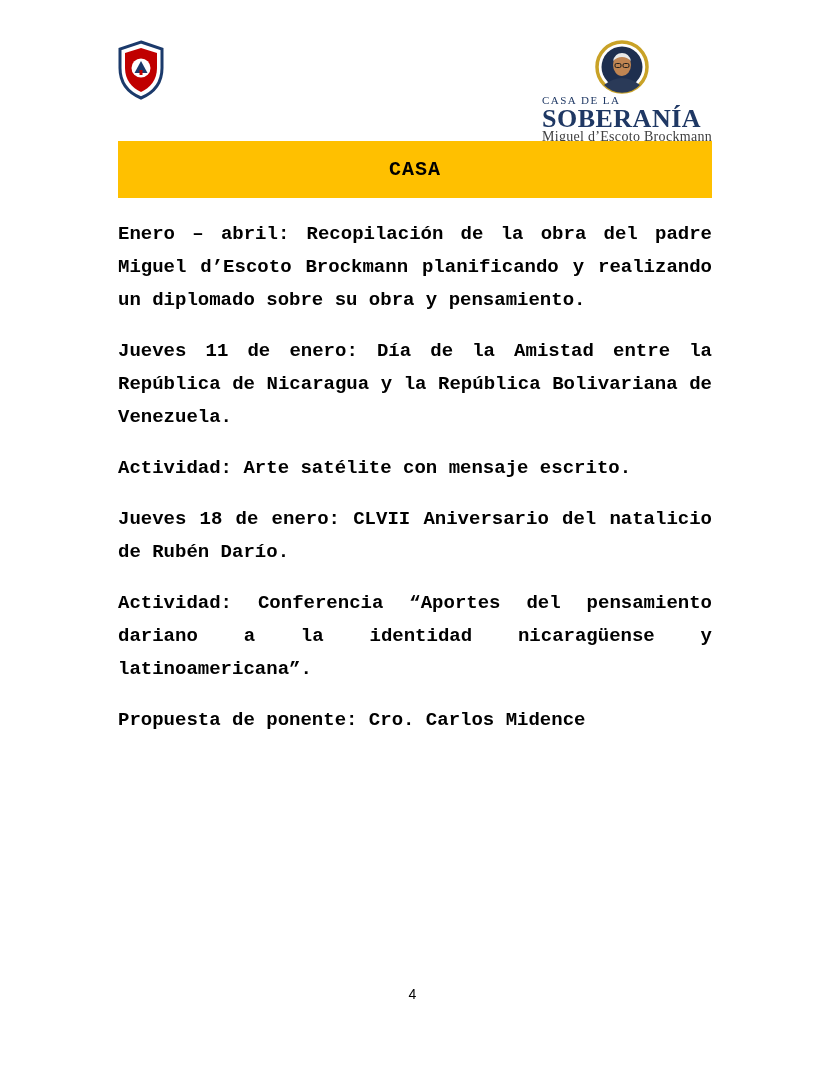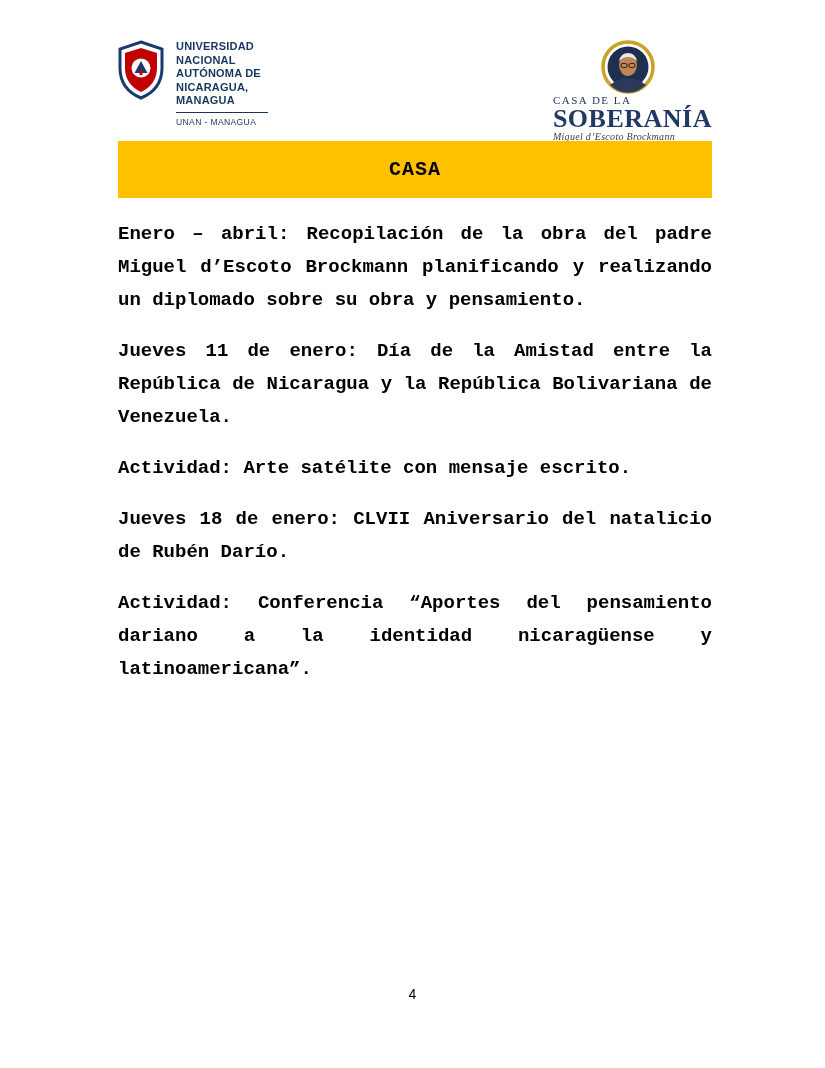--- a/index.html
+++ b/index.html
@@ -45,21 +45,21 @@
     font-size: 8.5px;
     font-weight: normal;
     letter-spacing: 0.4px;
   }
 
   .casa-group { display: flex; align-items: center; flex-direction: column; }
   .casa-logo-box { width: 54px; height: 54px; margin-right: 9px; }
   .casa-text { font-family: "Liberation Serif", serif; color: #1F3864; }
   .casa-line1 { font-size: 11px; letter-spacing: 1.5px; line-height: 13px; }
   .casa-line2 { font-size: 26px; font-weight: bold; letter-spacing: 0.5px; line-height: 24px; }
-  .casa-line3 { font-size: 10px; color: #404040; letter-spacing: 0.3px; line-height: 12px; font-style: italic; }
+  .casa-line3 { font-size: 14px; color: #404040; letter-spacing: 0.3px; line-height: 12px; }
 
   
   .banner {
     position: absolute;
     top: 141px;
     left: 118px;
     width: 594px;
     height: 57px;
     background: #FFC000;
     display: flex;
@@ -111,29 +111,20 @@
     <div class="logo-group">
       <div class="unan-logo-box">
         <svg width="46" height="60" viewBox="0 0 46 60" xmlns="http://www.w3.org/2000/svg">
           <path d="M23 2 L44 9 V28 C44 44 35 53 23 58 C11 53 2 44 2 28 V9 Z" fill="#ffffff" stroke="#1B3A6B" stroke-width="3"></path>
           <path d="M23 8 L39 13 V28 C39 40 32 48 23 52 C14 48 7 40 7 28 V13 Z" fill="#C00000"></path>
           <circle cx="23" cy="28" r="9.5" fill="#ffffff"></circle>
           <path d="M23 21 l6.5 12 h-13 z" fill="#1B3A6B"></path>
           <rect x="21.5" y="30" width="3" height="5" fill="#C00000"></rect>
         </svg>
       </div>
-      <div class="unan-text">
-        <div>UNIVERSIDAD</div>
-        <div>NACIONAL</div>
-        <div>AUTÓNOMA DE</div>
-        <div>NICARAGUA,</div>
-        <div>MANAGUA</div>
-        <hr class="unan-divider">
-        <div class="unan-sub">UNAN - MANAGUA</div>
-      </div>
     </div>
 
     <div class="casa-group">
       <div class="casa-logo-box">
         <svg width="54" height="54" viewBox="0 0 54 54" xmlns="http://www.w3.org/2000/svg">
           <circle cx="27" cy="27" r="25" fill="#ffffff" stroke="#C9A227" stroke-width="3.5"></circle>
           <circle cx="27" cy="27" r="20.5" fill="#1E2F4F"></circle>
           <path d="M9 45 q18 -14 36 0 a25 25 0 0 1 -36 0 z" fill="#2A3A58"></path>
           <ellipse cx="27" cy="25" rx="9" ry="11" fill="#C08552"></ellipse>
           <path d="M18 21 q2 -8 9 -8 q7 0 9 8 q-4 -4 -9 -4 q-5 0 -9 4 z" fill="#E9E9E9"></path>
@@ -153,17 +144,18 @@
   <div class="banner">
     <span class="banner-title">CASA</span>
   </div>
 
   <div class="content">
     <p>Enero – abril: Recopilación de la obra del padre Miguel d’Escoto Brockmann planificando y realizando un diplomado sobre su obra y pensamiento.</p>
     <p>Jueves 11 de enero: Día de la Amistad entre la República de Nicaragua y la República Bolivariana de Venezuela.</p>
     <p>Actividad: Arte satélite con mensaje escrito.</p>
     <p>Jueves 18 de enero: CLVII Aniversario del natalicio de Rubén Darío.</p>
     <p>Actividad: Conferencia “Aportes del pensamiento dariano a la identidad nicaragüense y latinoamericana”.</p>
+    <p>Propuesta de ponente: Cro. Carlos Midence</p>
   </div>
 
   <div class="page-number">4</div>
 
 </div>
 
 </body></html>

